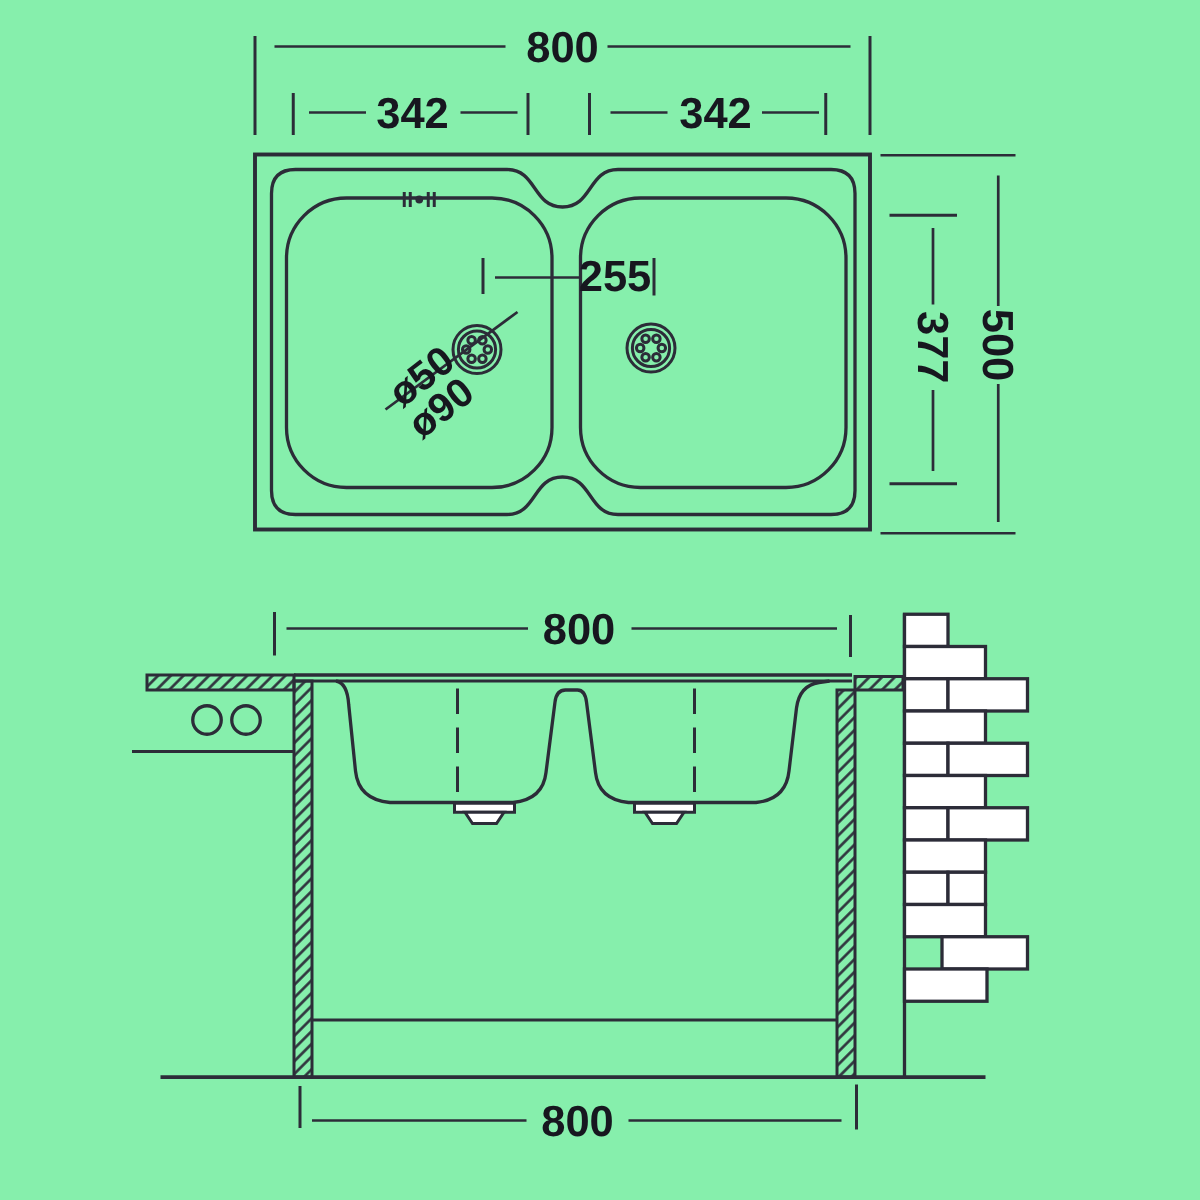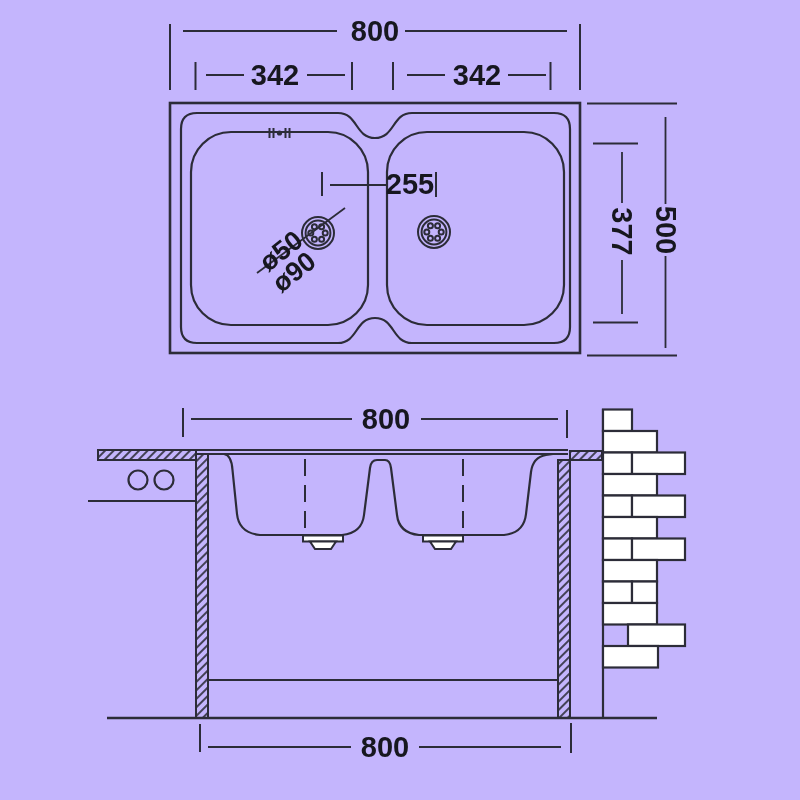--- a/index.html
+++ b/index.html
@@ -1,16 +1,16 @@
 <!DOCTYPE html>
 <html><head>
 <meta charset="utf-8">
 <style>
   html,body{margin:0;padding:0;background:#ffffff;}
-  .stage{width:800px;height:800px;position:relative;background:#c4b5fd;overflow:hidden;}
+  .stage{width:800px;height:800px;position:relative;background:#86efac;overflow:hidden;}
   svg{display:block;}
   text{font-family:"Liberation Sans","DejaVu Sans",sans-serif;font-weight:700;fill:#17171f;}
   .dim{font-size:29px;}
   .dia{font-size:27px;}
 </style>
 </head>
 <body>
 
 <div class="stage">
 <svg width="800" height="800" viewBox="0 0 800 800">

